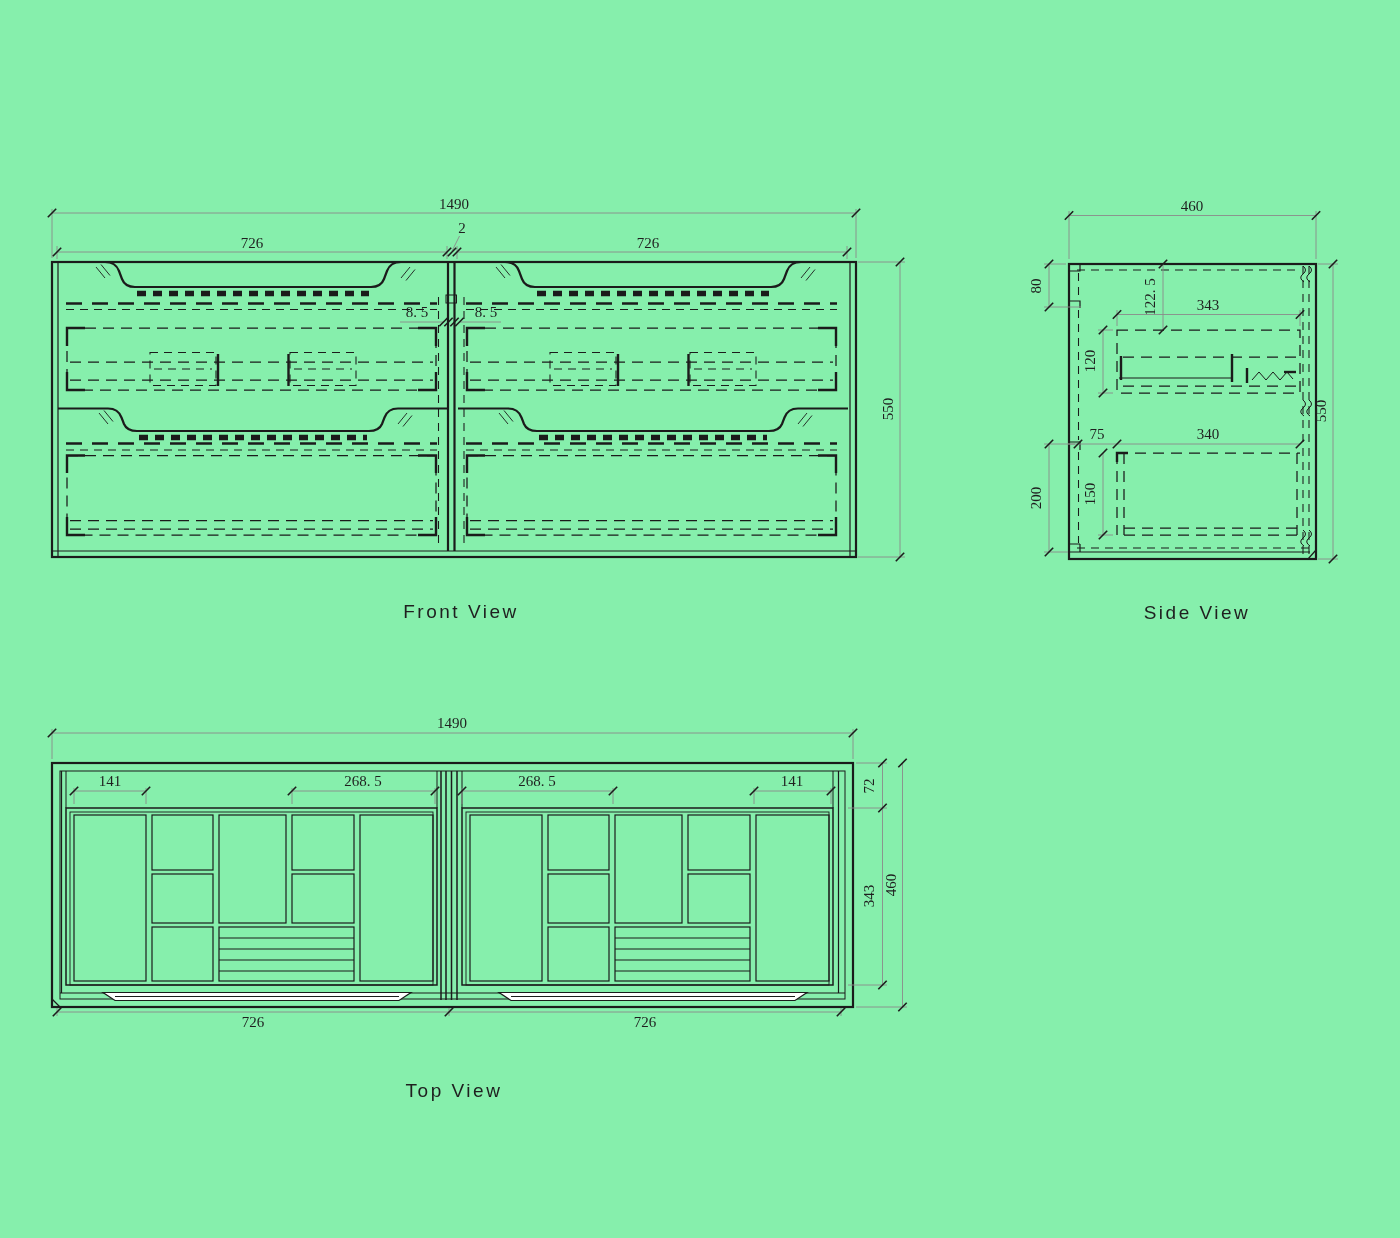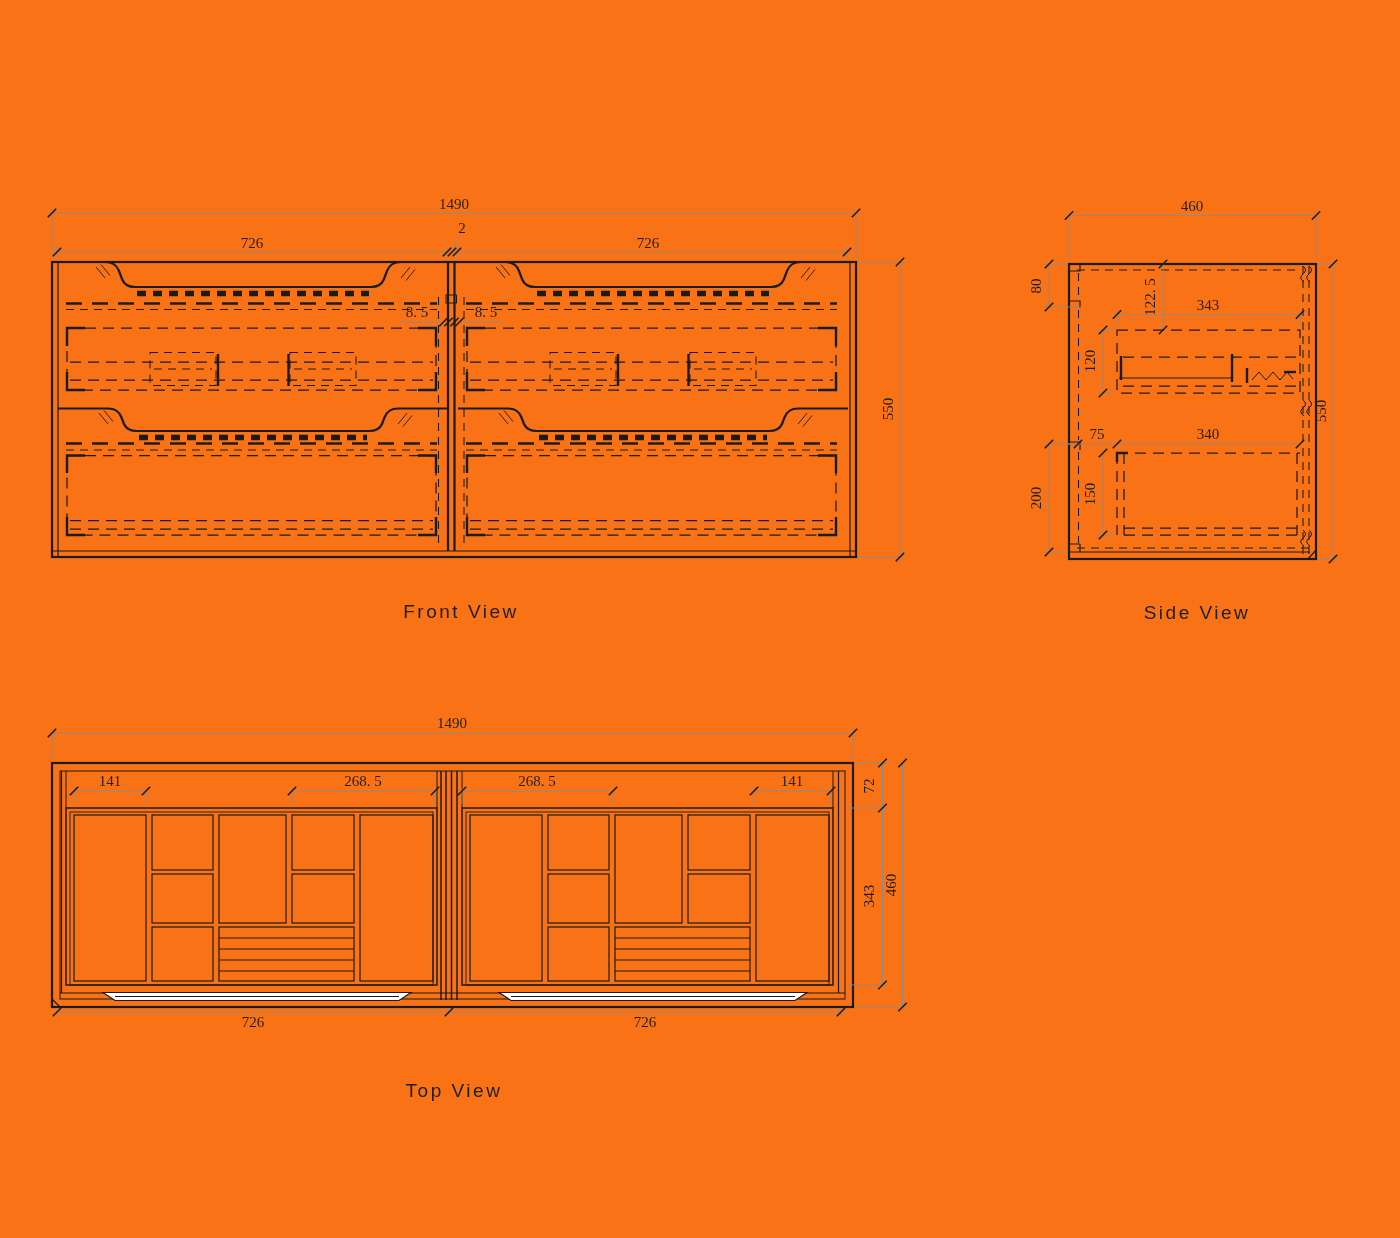--- a/index.html
+++ b/index.html
@@ -1,16 +1,16 @@
 <!DOCTYPE html>
 <html><head>
 <meta charset="utf-8">
 <style>
   html,body{margin:0;padding:0;background:#f3f3f3;}
-  .sheet{width:1400px;height:1238px;background:#f97316;position:relative;overflow:hidden;}
+  .sheet{width:1400px;height:1238px;background:#86efac;position:relative;overflow:hidden;}
   svg{display:block;}
   
   .o2{stroke:#1b1b1b;stroke-width:2.2;fill:none;}
   .o15{stroke:#1b1b1b;stroke-width:1.5;fill:none;}
   .o12{stroke:#1b1b1b;stroke-width:1.2;fill:none;}
   .o1{stroke:#1b1b1b;stroke-width:1;fill:none;}
   .t{stroke:#1b1b1b;stroke-width:.9;fill:none;}
   
   .d{stroke:#1b1b1b;stroke-width:1.25;fill:none;stroke-dasharray:11 7;}
   .ds{stroke:#1b1b1b;stroke-width:1.05;fill:none;stroke-dasharray:8 6;}

